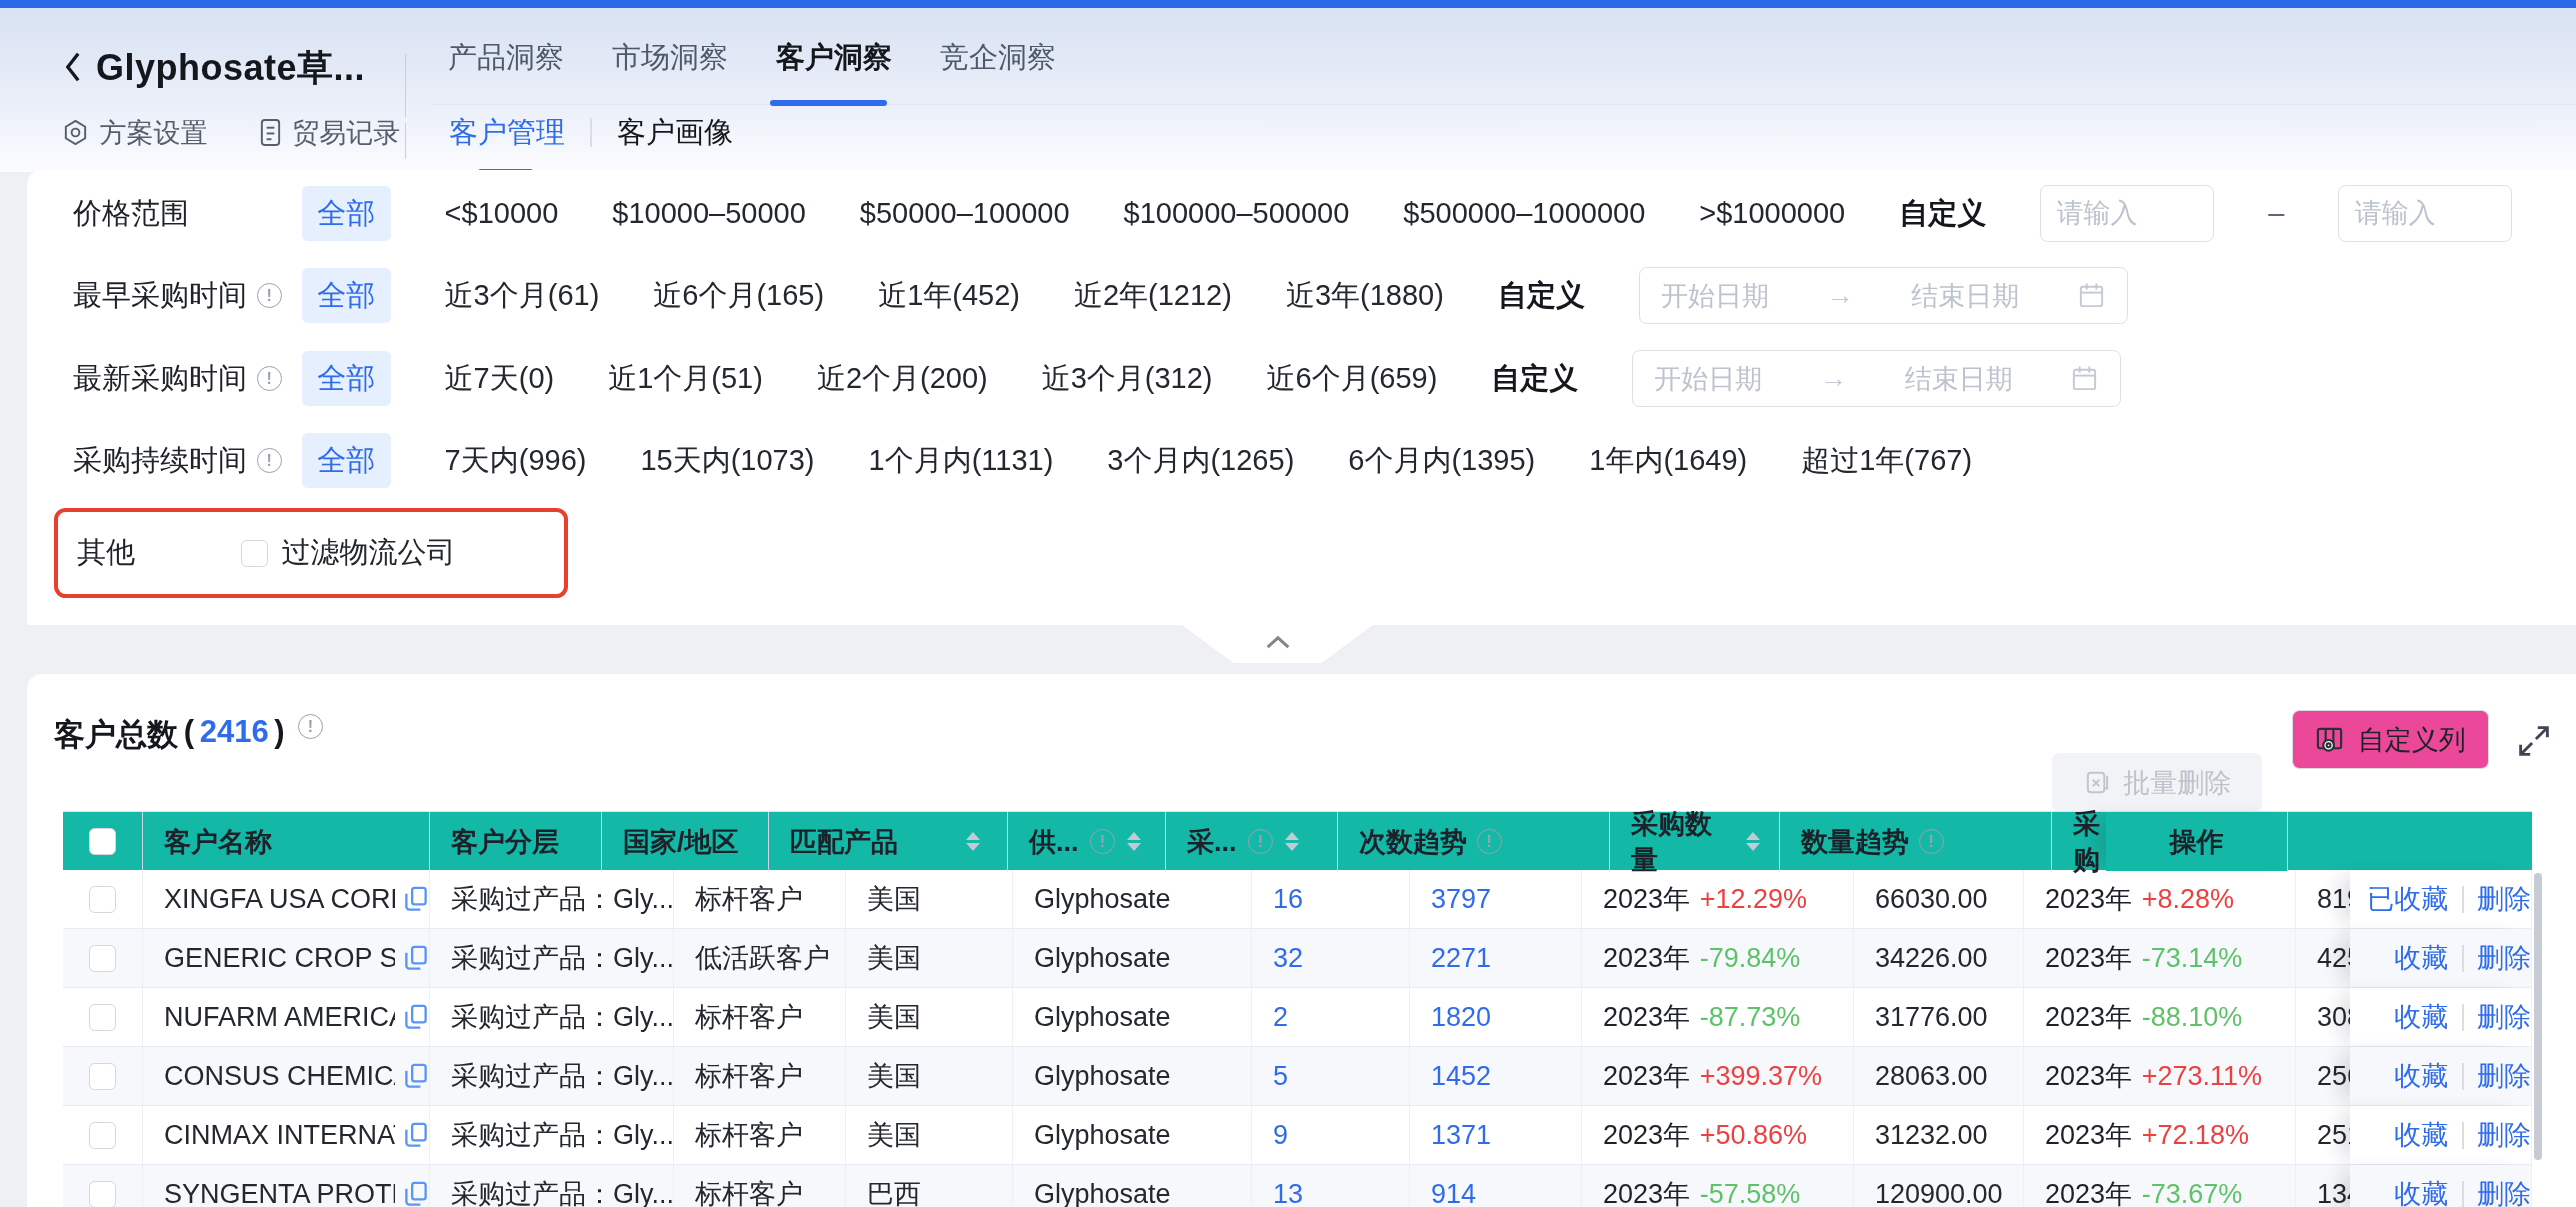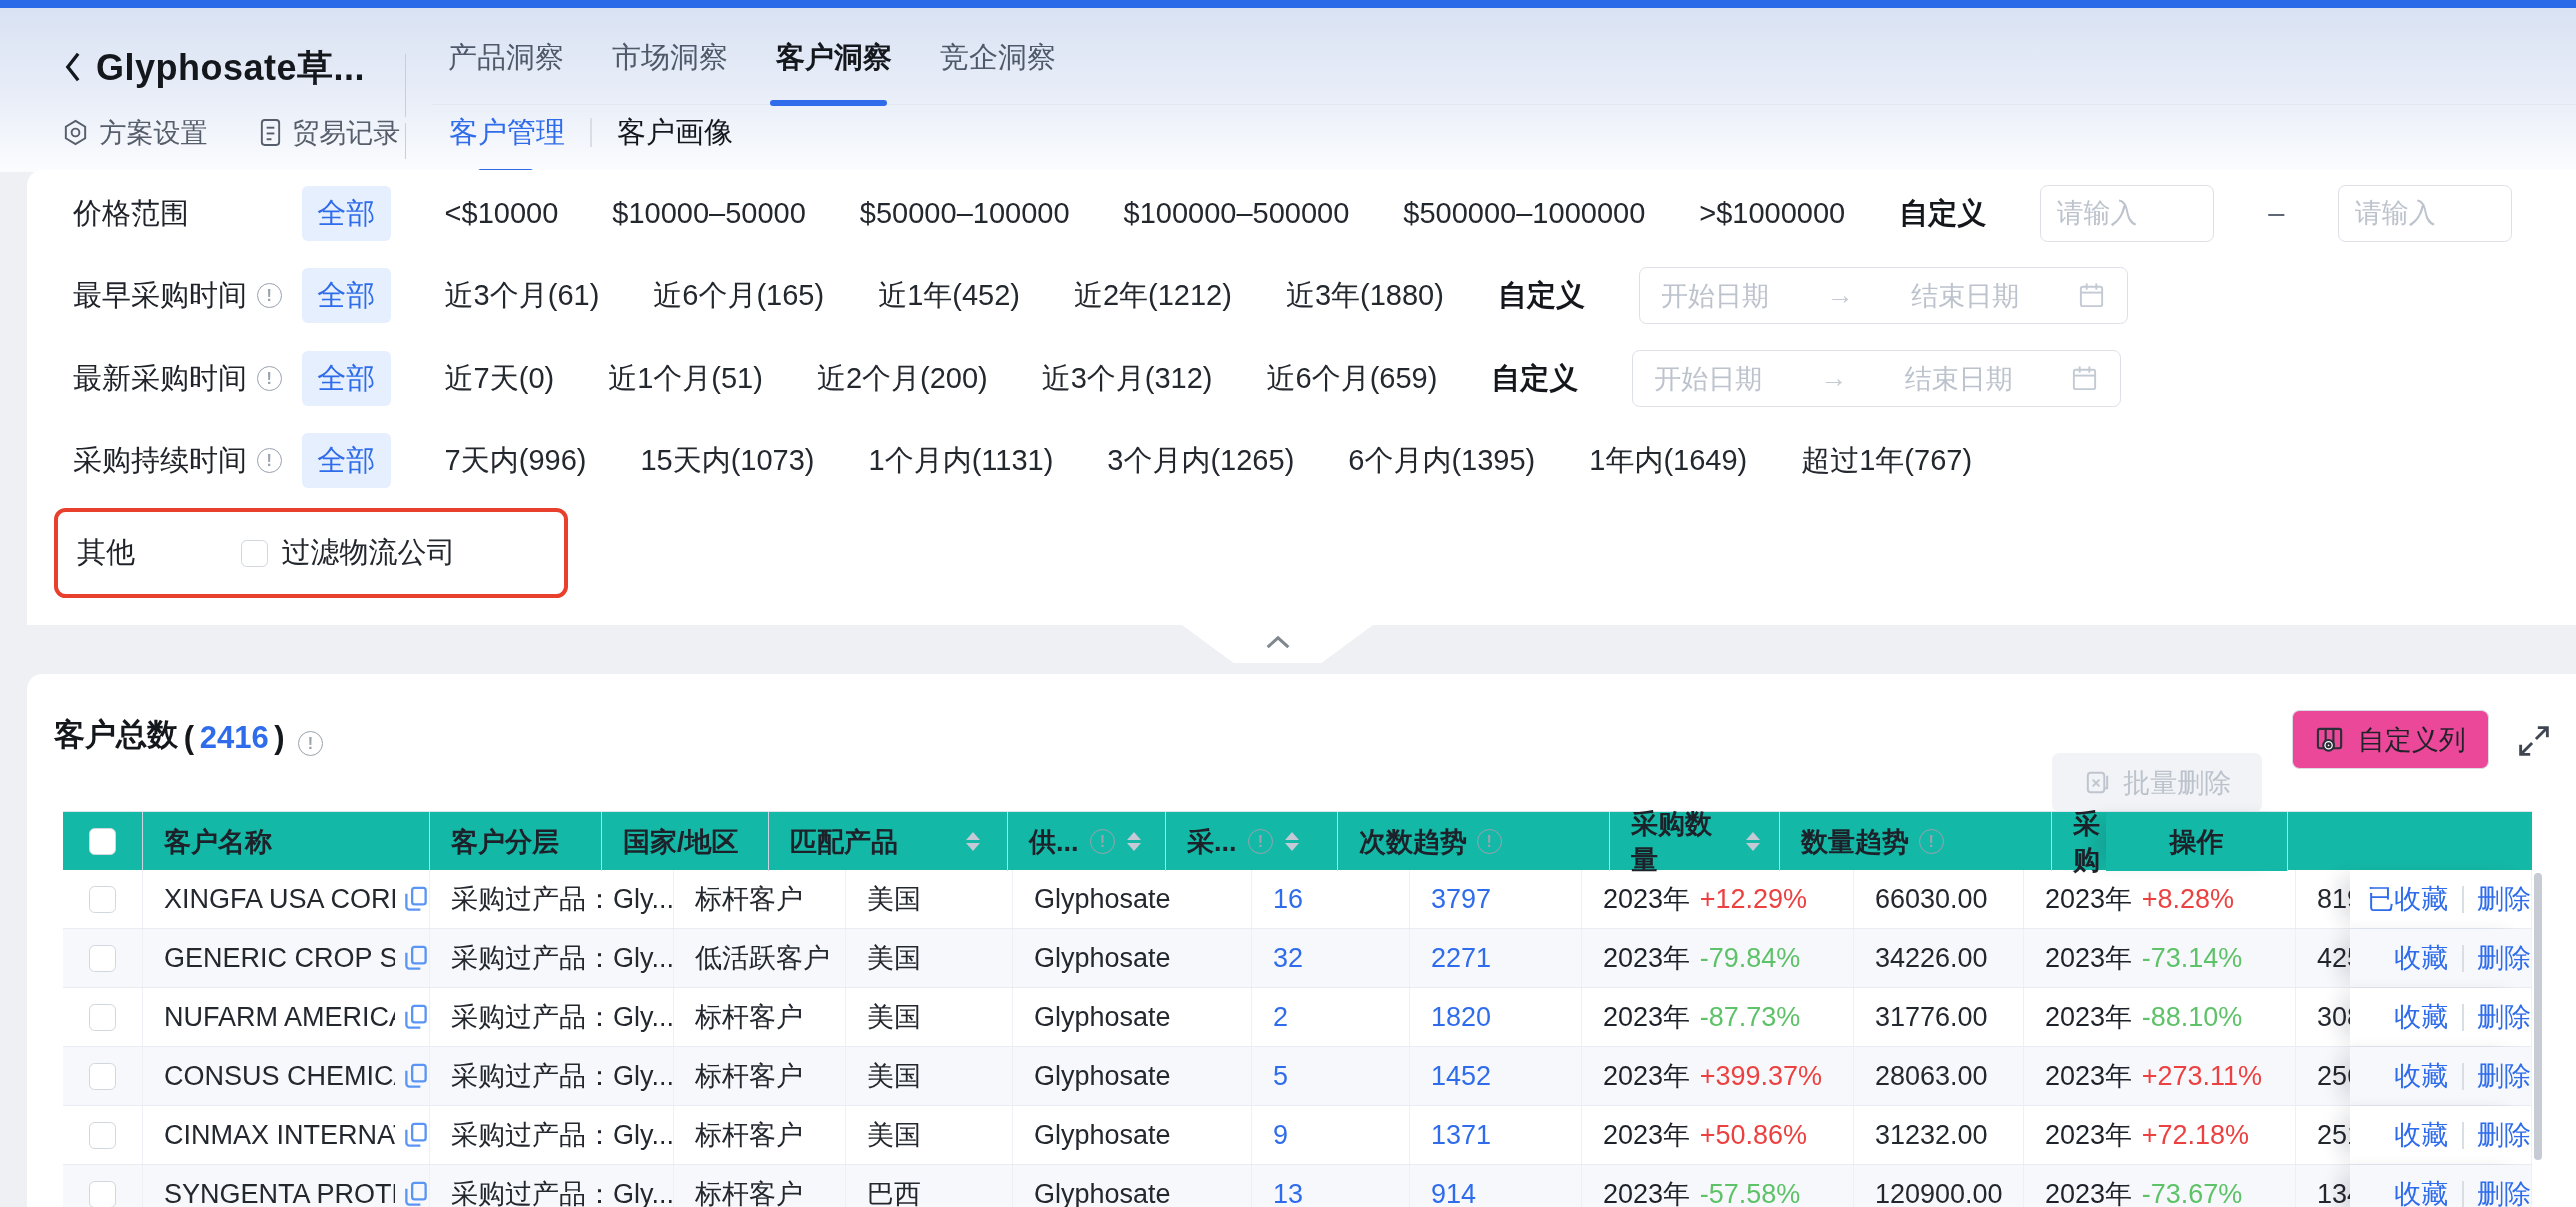--- a/index.html
+++ b/index.html
@@ -54,21 +54,21 @@
   .redbox .flabel { width:164px; }
   .cb { width:27px; height:27px; border:1.9px solid #d2d6dd; border-radius:5.7px; background:#fff; flex:none; cursor:pointer; }
   .cbl { font-size:29px; color:#23272e; margin-left:13.4px; }
 
   
   .notch { position:absolute; left:1182px; top:625px; width:191px; height:38px; background:#ffffff;
            clip-path:polygon(0 0,100% 0,73% 100%,27% 100%); display:flex; justify-content:center; cursor:pointer; }
 
   
   .tcard { position:absolute; left:27px; top:674px; right:0; height:583px; background:#ffffff; border-radius:15.3px 0 0 0; }
-  .tc-title { position:absolute; left:27px; top:40px; display:flex; align-items:flex-end; gap:5.7px; font-size:31px; font-weight:700; color:#14171c; }
+  .tc-title { position:absolute; left:27px; top:40px; display:flex; align-items:flex-start; gap:5.7px; font-size:31px; font-weight:700; color:#14171c; }
   .tc-count { color:#2f6ceb; }
   .tc-title .info { margin-left:7.6px; }
   .searchbox { position:absolute; left:1449px; top:36px; width:541px; height:59px; border:1.9px solid #d9dde3; border-radius:7.6px;
                display:flex; align-items:center; padding:0 19px; background:#fff; }
   .searchbox input { border:none; outline:none; flex:1; font-size:27px; color:#1f2329; font-family:inherit; }
   .searchbox input::placeholder { color:#bdc3cd; }
   .btn { position:absolute; top:36px; height:59px; border-radius:7.6px; display:flex; align-items:center; justify-content:center; gap:11.5px; font-size:27px; cursor:pointer; }
   .btn-disabled { left:2025px; width:210px; background:#f1f3f6; color:#bcc2cc; cursor:not-allowed;margin-top:43px; }
   .btn-outline { left:2265px; width:197px; background:#ec4899; border:1.9px solid #d9dde3; color:#1f2329; }
   .fsbtn { position:absolute; left:2486px; top:46px; width:42px; height:42px; cursor:pointer; }

